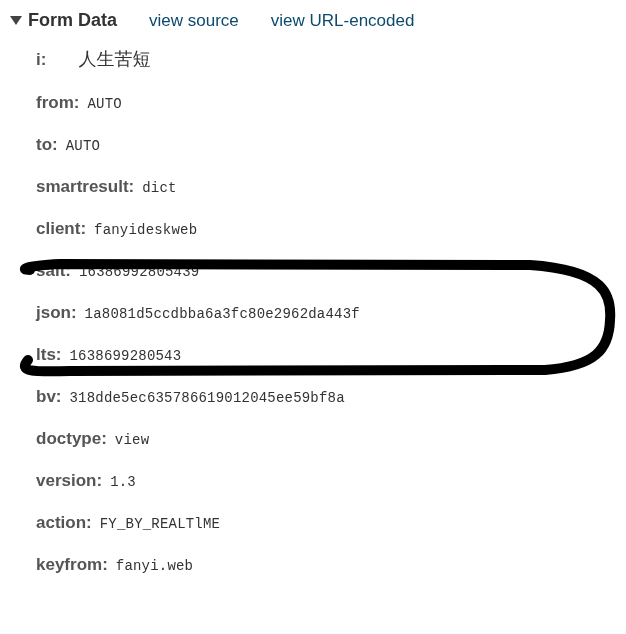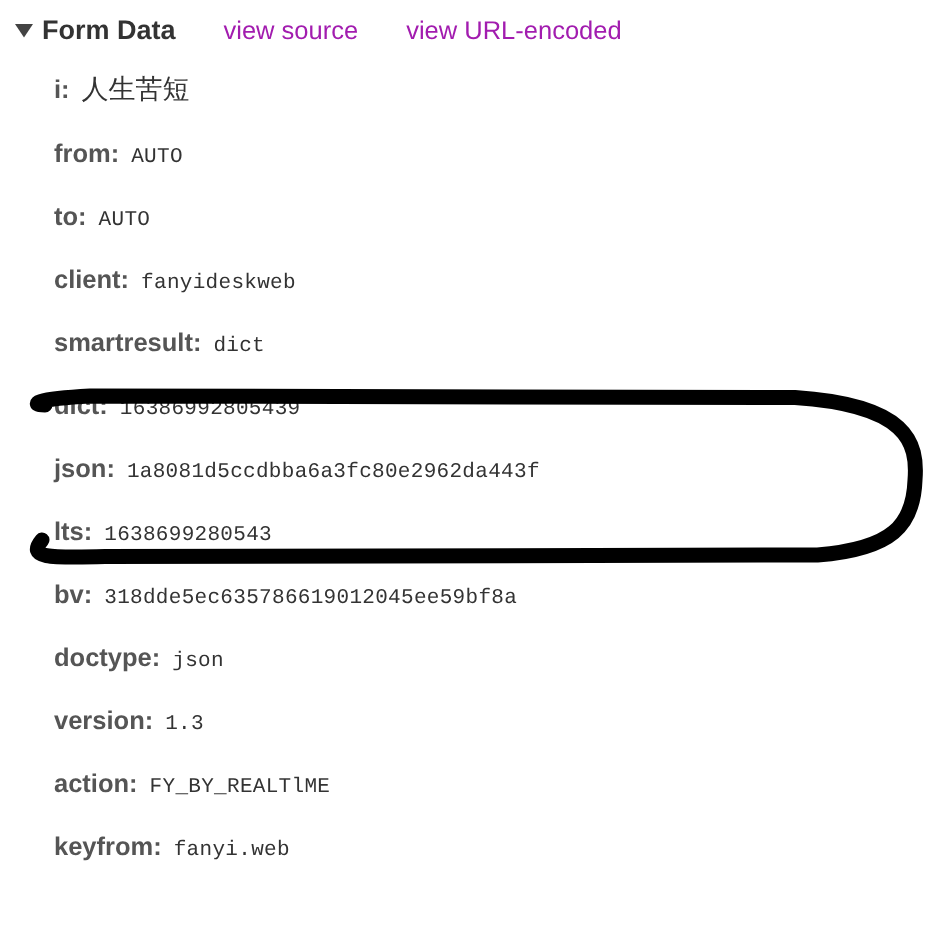--- a/index.html
+++ b/index.html
@@ -38,21 +38,21 @@
       border-top: 9px solid #434343;
       display: inline-block;
       margin-right: 2px;
     }
     .section-title {
       font-weight: 700;
       color: #333;
       font-size: 18px;
     }
     .action-link {
-      color: #a21caf;
+      color: #0c4a6e;
       font-size: 17px;
       cursor: pointer;
     }
     .fields {
       padding-left: 30px;
     }
     .field-row {
       display: flex;
       align-items: baseline;
       margin-bottom: 22px;
@@ -69,20 +69,21 @@
       font-size: 17px;
     }
     .field-value.mono {
       font-family: "Consolas", "Courier New", monospace;
       font-size: 14px;
       letter-spacing: 0.2px;
     }
     .field-value.cjk {
       font-family: "Microsoft YaHei", "SimSun", sans-serif;
       font-size: 18px;
+      margin-left: 24px;
     }
     .annotation-circle {
       position: absolute;
       pointer-events: none;
       z-index: 10;
     }
   </style>
 </head>
 <body>
 
@@ -102,46 +103,46 @@
     </div>
     <div class="field-row">
       <span class="field-key">from:</span>
       <span class="field-value mono">AUTO</span>
     </div>
     <div class="field-row">
       <span class="field-key">to:</span>
       <span class="field-value mono">AUTO</span>
     </div>
     <div class="field-row">
+      <span class="field-key">smartresult:</span>
+      <span class="field-value mono">dict</span>
+    </div>
+    <div class="field-row">
       <span class="field-key">client:</span>
       <span class="field-value mono">fanyideskweb</span>
     </div>
     <div class="field-row">
-      <span class="field-key">smartresult:</span>
-      <span class="field-value mono">dict</span>
-    </div>
-    <div class="field-row">
-      <span class="field-key">dict:</span>
+      <span class="field-key">salt:</span>
       <span class="field-value mono">16386992805439</span>
     </div>
     <div class="field-row">
       <span class="field-key">json:</span>
       <span class="field-value mono">1a8081d5ccdbba6a3fc80e2962da443f</span>
     </div>
     <div class="field-row">
       <span class="field-key">lts:</span>
       <span class="field-value mono">1638699280543</span>
     </div>
     <div class="field-row">
       <span class="field-key">bv:</span>
       <span class="field-value mono">318dde5ec635786619012045ee59bf8a</span>
     </div>
     <div class="field-row">
       <span class="field-key">doctype:</span>
-      <span class="field-value mono">json</span>
+      <span class="field-value mono">view</span>
     </div>
     <div class="field-row">
       <span class="field-key">version:</span>
       <span class="field-value mono">1.3</span>
     </div>
     <div class="field-row">
       <span class="field-key">action:</span>
       <span class="field-value mono">FY_BY_REALTlME</span>
     </div>
     <div class="field-row">

